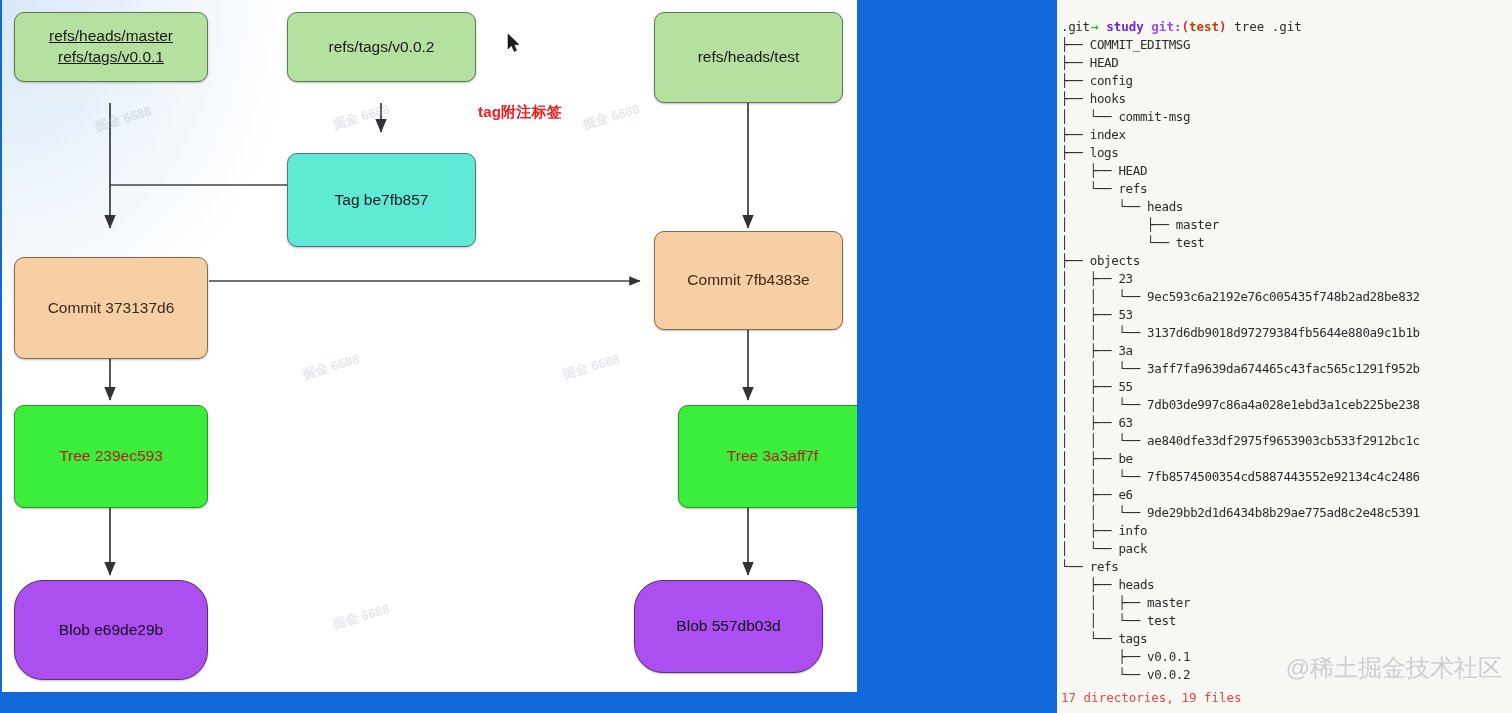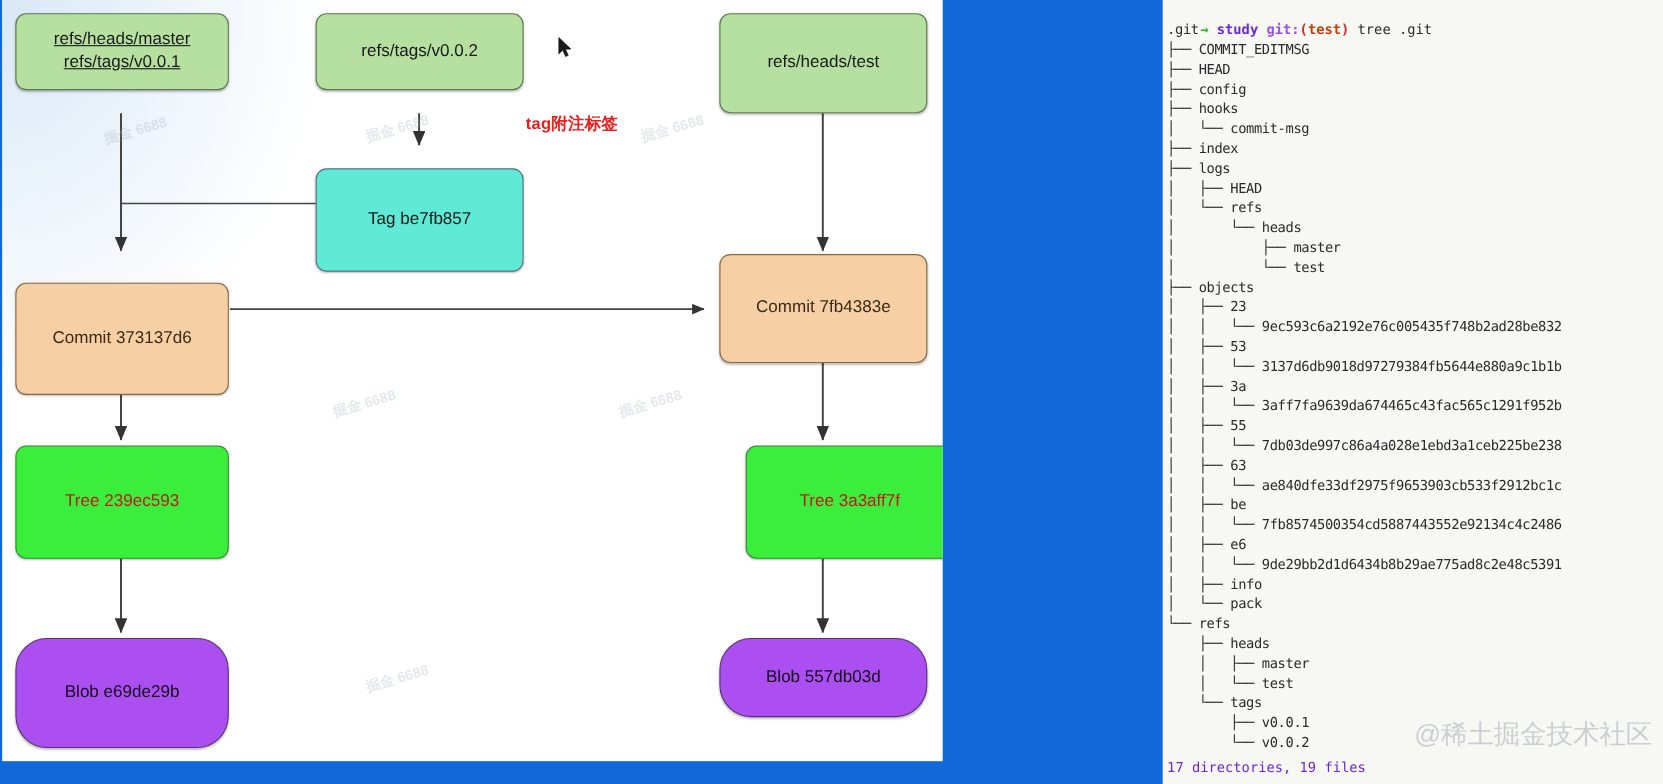--- a/index.html
+++ b/index.html
@@ -89,21 +89,21 @@
   #term-watermark{
     position:absolute;right:10px;bottom:36px;
     color:rgba(150,158,166,.45);
     font-family:Liberation Sans, sans-serif;
     font-size:24px;
     white-space:nowrap;user-select:none;
   }
   #term-summary{
     position:absolute;left:4px;bottom:6px;
     font-family:"DejaVu Sans Mono","Liberation Mono",monospace;
-    font-size:12.5px;color:#6d28d9;white-space:pre;
+    font-size:12.5px;color:#ef4444;white-space:pre;
   }
 </style>
 </head>
 <body>
 
 <div id="diagram-panel">
   <div id="diagram-canvas">
 
     <svg id="edges" viewBox="0 0 855 692">
       <defs>
@@ -168,21 +168,21 @@
     </div>
 
     <div class="node tree" style="left:652px;top:405px;width:189px;height:103px;margin-left:24px;">
       <span>Tree 3a3aff7f</span>
     </div>
 
     <div class="node blob" style="left:12px;top:580px;width:194px;height:100px;">
       <span>Blob e69de29b</span>
     </div>
 
-    <div class="node blob" style="left:652px;top:580px;width:189px;height:72px;">
+    <div class="node blob" style="left:632px;top:580px;width:189px;height:93px;">
       <span>Blob 557db03d</span>
     </div>
 
     <div id="annotation" style="left:476px;top:103px;">tag附注标签</div>
 
     <svg id="cursor" style="left:505px;top:33px;" width="14" height="20" viewBox="0 0 14 20">
       <path d="M1,1 L1,16 L4.6,12.6 L7.2,18.4 L9.6,17.3 L7.1,11.8 L12,11.6 z" fill="#1b1b1b" stroke="#1b1b1b" stroke-width="0.6"></path>
     </svg>
 
   </div>

